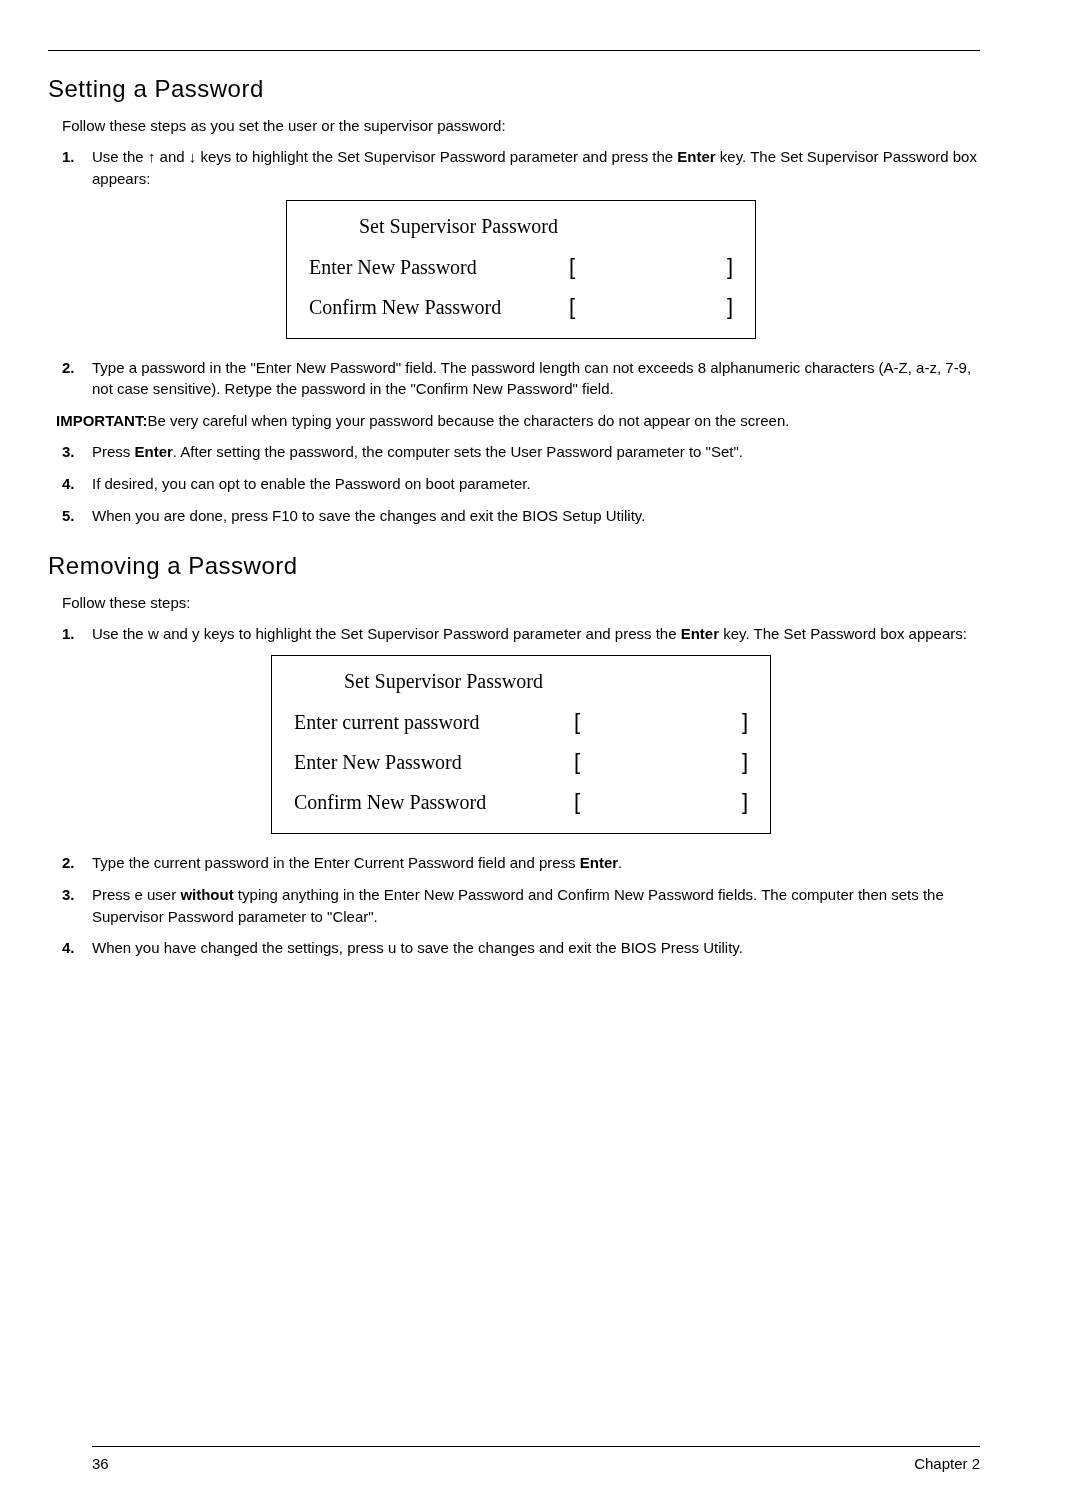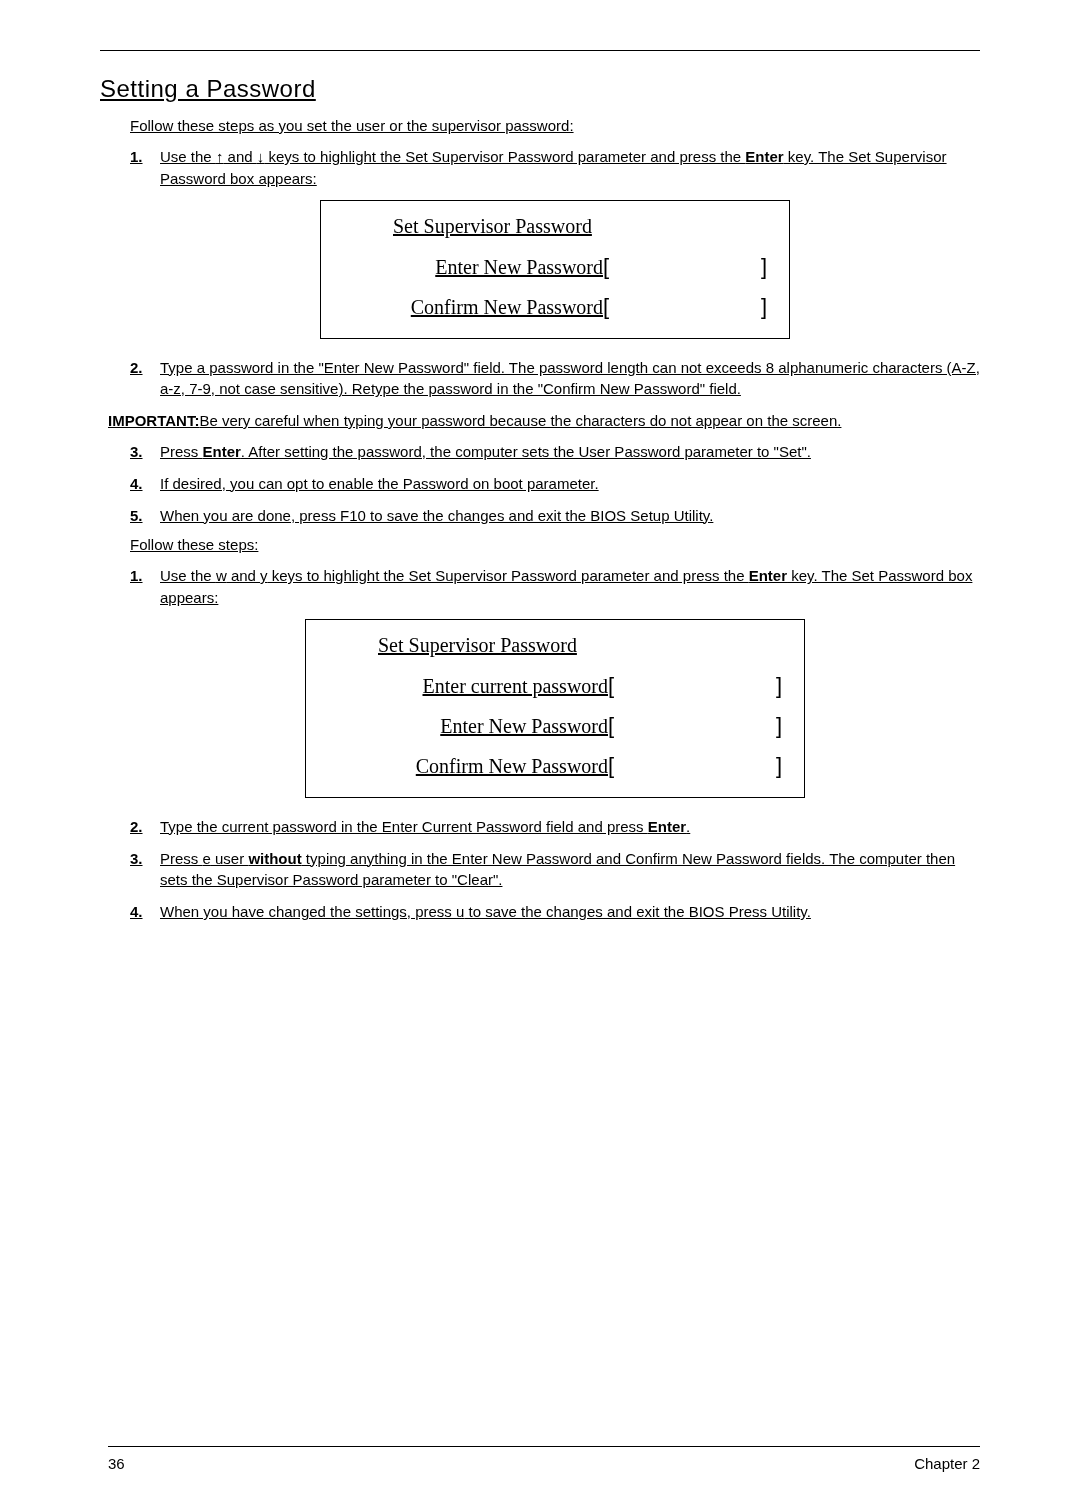--- a/index.html
+++ b/index.html
@@ -5,39 +5,38 @@
   body {
     margin: 0;
     padding: 0;
     font-family: Arial, Helvetica, sans-serif;
     font-size: 15px;
     color: #000;
     background: #fff;
     width: 1080px;
   }
   .page {
-    padding: 50px 100px 40px 100px;
+    padding: 50px 100px 40px 48px;
     box-sizing: border-box;
     min-height: 1512px;
     position: relative;
-    text-decoration: underline;
   }
   .top-rule {
     border-top: 1px solid #000;
     margin-bottom: 24px;
   }
   h2.section {
     font-family: Arial, Helvetica, sans-serif;
     font-size: 24px;
     font-weight: normal;
     letter-spacing: 0.5px;
     margin: 10px 0 14px 0;
   }
   .body-indent {
-    margin-left: 30px;
+    margin-left: 14px;
   }
   p.intro {
     margin: 6px 0 12px 0;
   }
   ol {
     list-style: none;
     padding: 0;
     margin: 0;
   }
   ol li {
@@ -67,42 +66,41 @@
   }
   .bios-box .bios-title {
     text-align: left;
     padding-left: 50px;
     margin-bottom: 16px;
   }
   .bios-row {
     display: flex;
     align-items: baseline;
     margin-top: 14px;
-    text-align: right;
   }
   .bios-row .label {
     width: 260px;
   }
   .bios-row .bracket-l,
   .bios-row .bracket-r {
     font-family: Arial, sans-serif;
     font-size: 22px;
   }
   .bios-row .gap {
     flex: 1;
   }
 
   .important {
     margin: 12px 0 12px 8px;
   }
 
   .footer {
     position: absolute;
     bottom: 40px;
-    left: 108px;
+    left: 92px;
     right: 100px;
   }
   .footer-rule {
     border-top: 1px solid #000;
     margin-bottom: 8px;
   }
   .footer-row {
     display: flex;
     justify-content: space-between;
     font-size: 15px;
@@ -168,20 +166,21 @@
         <span class="num">4.</span>
         <span class="txt">If desired, you can opt to enable the Password on boot parameter.</span>
       </li>
       <li>
         <span class="num">5.</span>
         <span class="txt">When you are done, press F10 to save the changes and exit the BIOS Setup Utility.</span>
       </li>
     </ol>
   </div>
 
+  <h2 class="section" style="margin-top:26px;">Removing a Password</h2>
 
   <div class="body-indent">
     <p class="intro">Follow these steps:</p>
 
     <ol>
       <li>
         <span class="num">1.</span>
         <span class="txt">
           <span>Use the </span><span>w</span><span> and </span><span>y</span><span> keys to highlight the Set Supervisor Password parameter and press the </span><span class="bold">Enter</span><span> key. The Set Password box appears:</span>
         </span>

